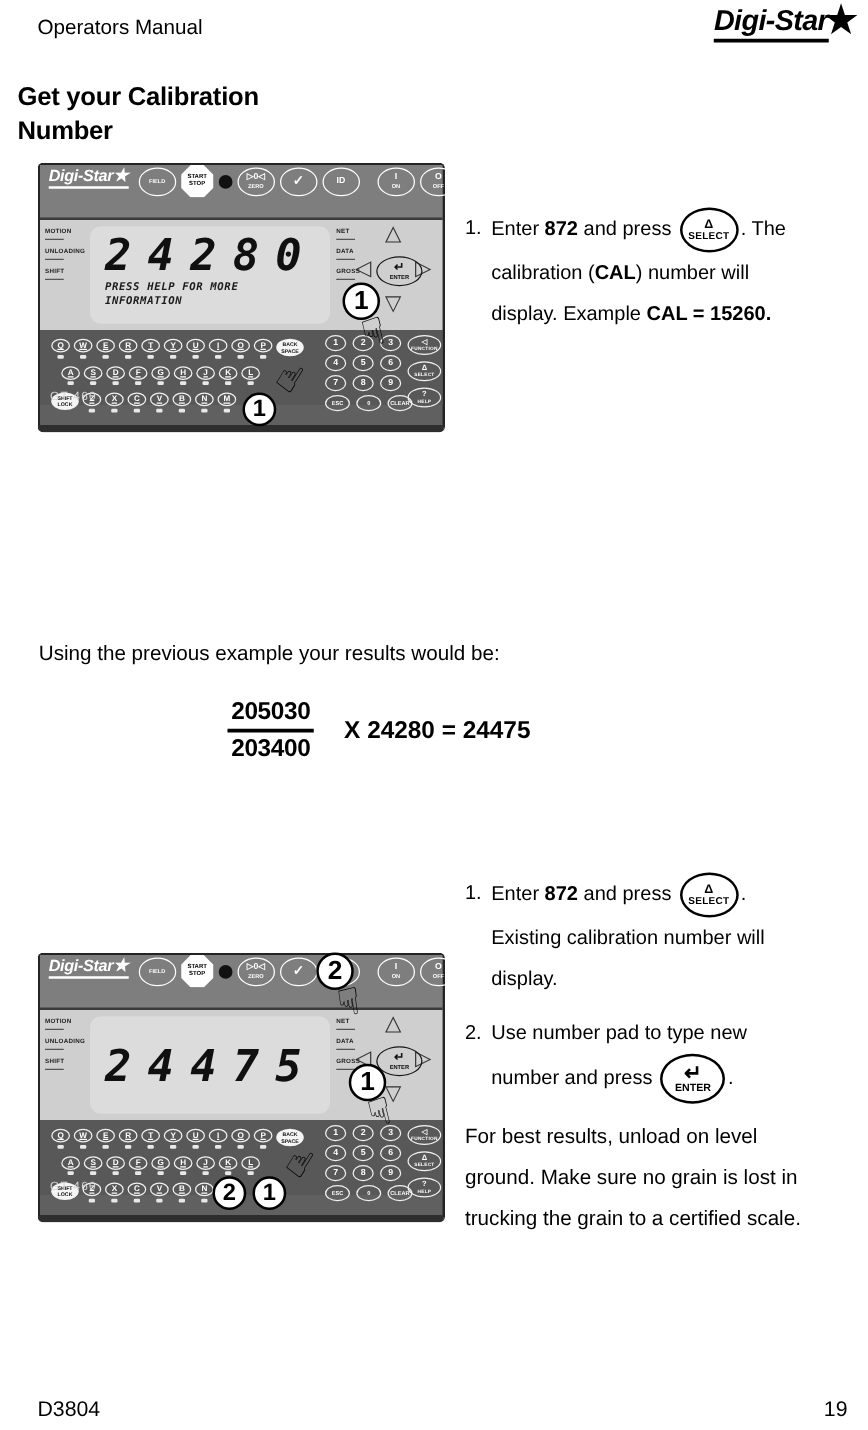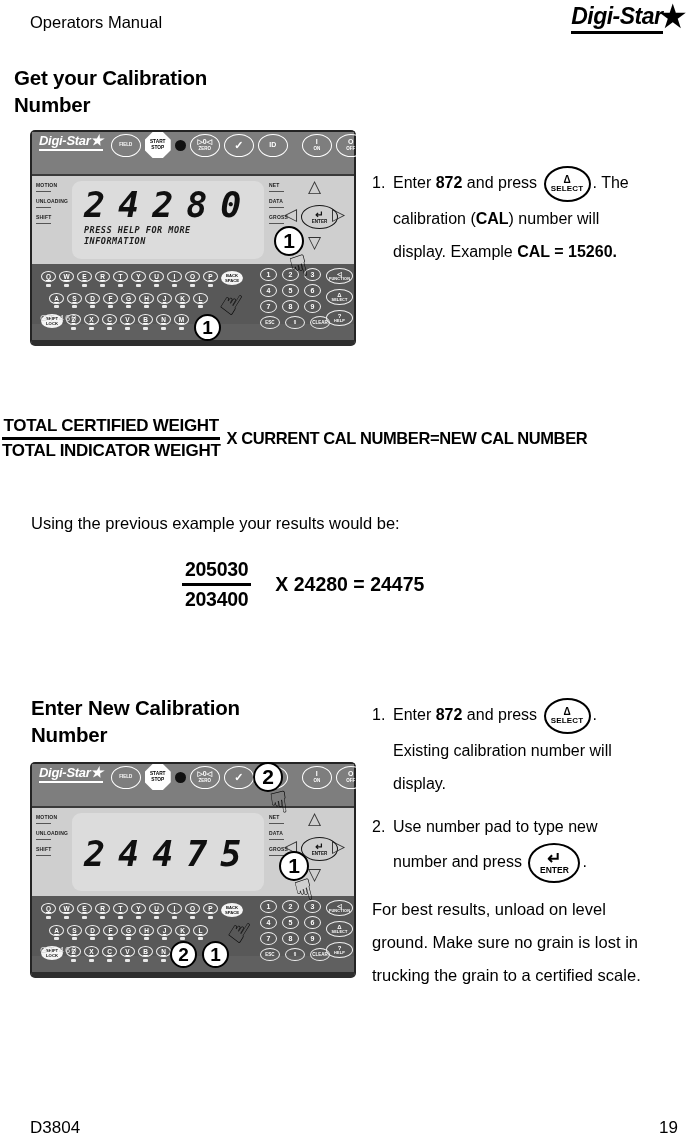--- a/index.html
+++ b/index.html
@@ -368,38 +368,30 @@
   <div class="abs steps" style="left:372px; top:166px;">
     <div class="step">
       <span class="num">1.</span>
       <span class="body"><span>Enter </span><span class="b">872</span><span> and press </span><span class="inl-key inl-select">
             <span class="g">Δ</span>
             <span class="l">SELECT</span>
           </span><span>. The calibration (</span><span class="b">CAL</span><span>) number will display. Example </span><span class="b">CAL = 15260.</span></span>
     </div>
   </div>
 
-  <div class="abs formula" style="left:2px; top:416px;">
-    <span class="frac">
-      <div class="ftop">TOTAL CERTIFIED WEIGHT</div>
-      <div class="fbot">TOTAL INDICATOR WEIGHT</div>
-    </span>
-    <span class="rhs">X CURRENT CAL NUMBER=NEW CAL NUMBER</span>
-  </div>
 
   <div class="abs intro-line" style="left:31px; top:514px;">Using the previous example your results would be:</div>
   <div class="abs formula" style="left:182px; top:558px;">
     <span class="frac frac2">
       <div class="ftop">205030</div>
       <div class="fbot">203400</div>
     </span>
     <span class="ex-rhs">X 24280 = 24475</span>
   </div>
 
-  <div class="abs h1" style="left:31px; top:694px; width:280px;">Enter New Calibration Number</div>
 
   <div class="abs steps" style="left:372px; top:698px; width:322px;">
     <div class="step">
       <span class="num">1.</span>
       <span class="body"><span>Enter </span><span class="b">872</span><span> and press </span><span class="inl-key inl-select">
             <span class="g">Δ</span>
             <span class="l">SELECT</span>
           </span><span>. Existing calibration number will display.</span></span>
     </div>
     <div class="step">

